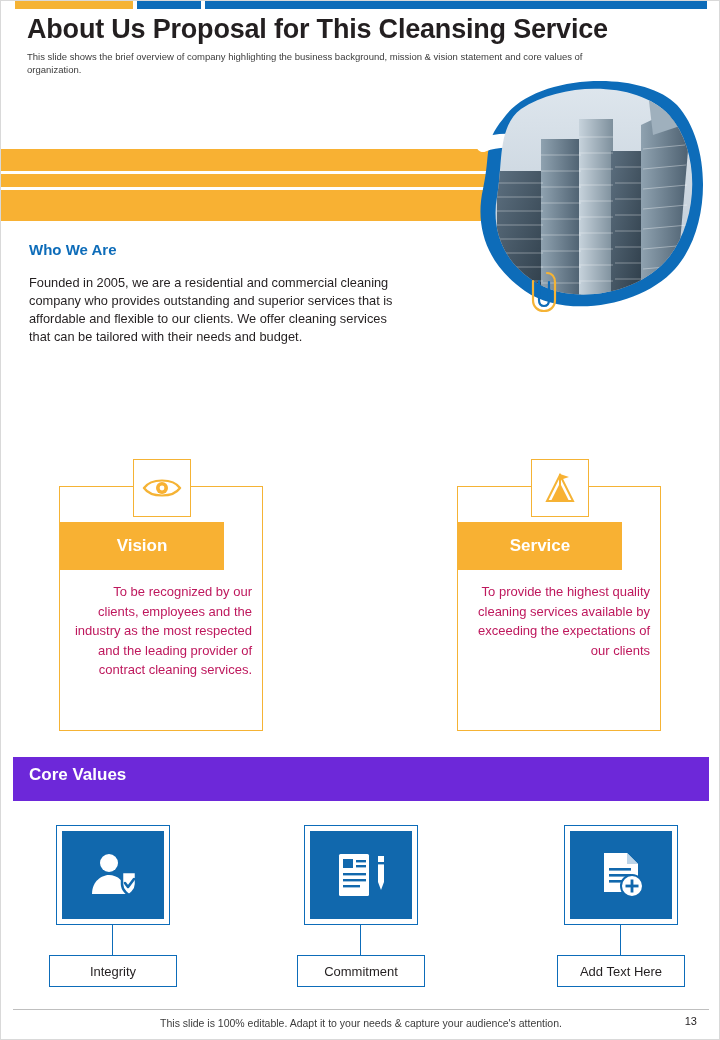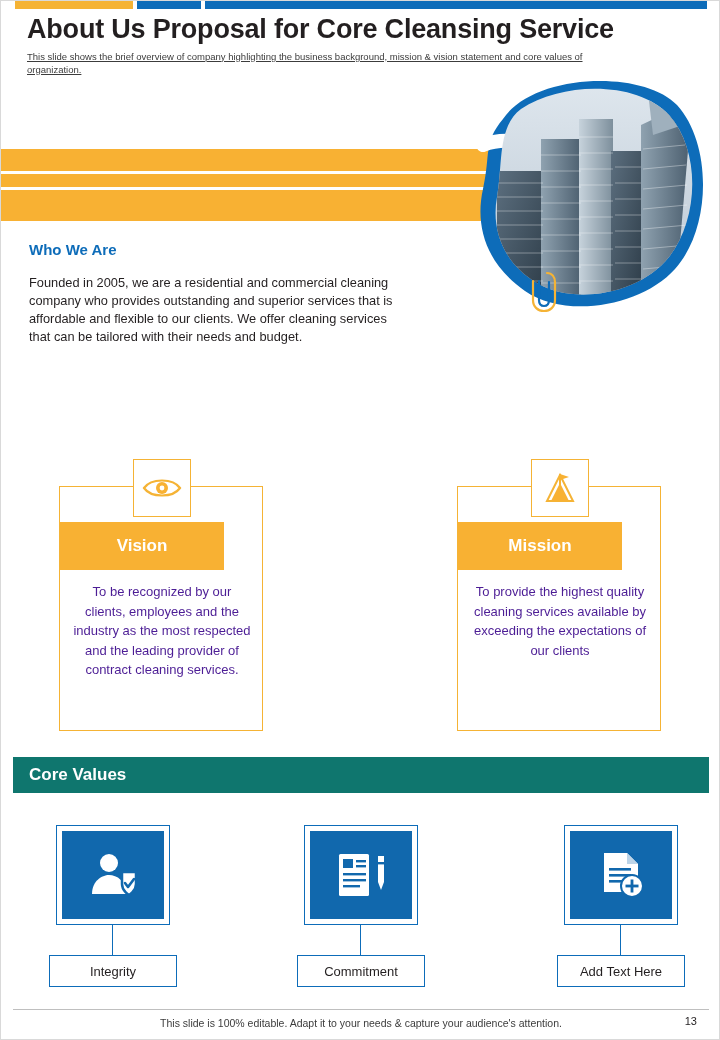--- a/index.html
+++ b/index.html
@@ -55,21 +55,20 @@
     line-height: 1.1;
     margin: 0;
     white-space: nowrap;
   }
   .slide-sub {
     margin-top: 6px;
     font-size: 9.5px;
     line-height: 1.35;
     color: #3c3c3c;
     width: 560px;
-    text-decoration: underline;
   }
 
   
   .banner {
     position: absolute;
     top: 148px;
     left: 0;
     width: 530px;
     height: 72px;
   }
@@ -169,34 +168,34 @@
   .vm-titlebar span {
     color: #ffffff;
     font-size: 17px;
     font-weight: bold;
   }
   .vm-body {
     position: absolute;
     top: 95px;
     left: 12px;
     width: 180px;
-    text-align: center;
+    text-align: right;
     font-size: 13px;
     line-height: 1.5;
-    color: #4c1d95;
+    color: #be185d;
   }
 
   
   .cv-band {
     position: absolute;
     top: 756px;
     left: 12px;
     width: 696px;
-    height: 36px;
-    background: #0f766e;
+    height: 44px;
+    background: #6d28d9;
   }
   .cv-band span {
     position: absolute;
     left: 16px;
     top: 8px;
     color: #ffffff;
     font-size: 17px;
     font-weight: bold;
   }
 
@@ -278,21 +277,21 @@
 
 <div class="slide">
 
   <div class="topbars">
     <div class="topbar-seg tb1"></div>
     <div class="topbar-seg tb2"></div>
     <div class="topbar-seg tb3"></div>
   </div>
 
   <div class="header">
-    <div class="slide-title">About Us Proposal for Core Cleansing Service</div>
+    <div class="slide-title">About Us Proposal for This Cleansing Service</div>
     <div class="slide-sub">This slide shows the brief overview of company highlighting the business background, mission &amp; vision statement and core values of organization.</div>
   </div>
 
   <div class="banner">
     <div class="stripe s1"></div>
     <div class="stripe s2"></div>
     <div class="stripe s3"></div>
   </div>
 
   <div class="blob">
@@ -405,21 +404,21 @@
   <div class="vm-card vm-mission">
     <div class="vm-iconbox">
       <svg width="34" height="34" viewBox="0 0 34 34" xmlns="http://www.w3.org/2000/svg">
         <polygon points="17,4 30,30 4,30" fill="none" stroke="#f5b335" stroke-width="2"></polygon>
         <polygon points="17,12 26,30 8,30" fill="#f8b133"></polygon>
         <line x1="17" y1="3" x2="17" y2="14" stroke="#f5b335" stroke-width="2"></line>
         <polygon points="17,3 26,6 17,9" fill="#f8b133"></polygon>
       </svg>
     </div>
     <div class="vm-titlebar">
-      <span>Mission</span>
+      <span>Service</span>
     </div>
     <div class="vm-body">To provide the highest quality cleaning services available by exceeding the expectations of our clients</div>
   </div>
 
   <div class="cv-band">
     <span>Core Values</span>
   </div>
 
   <div class="cv-item cv-1">
     <div class="cv-iconbox">

